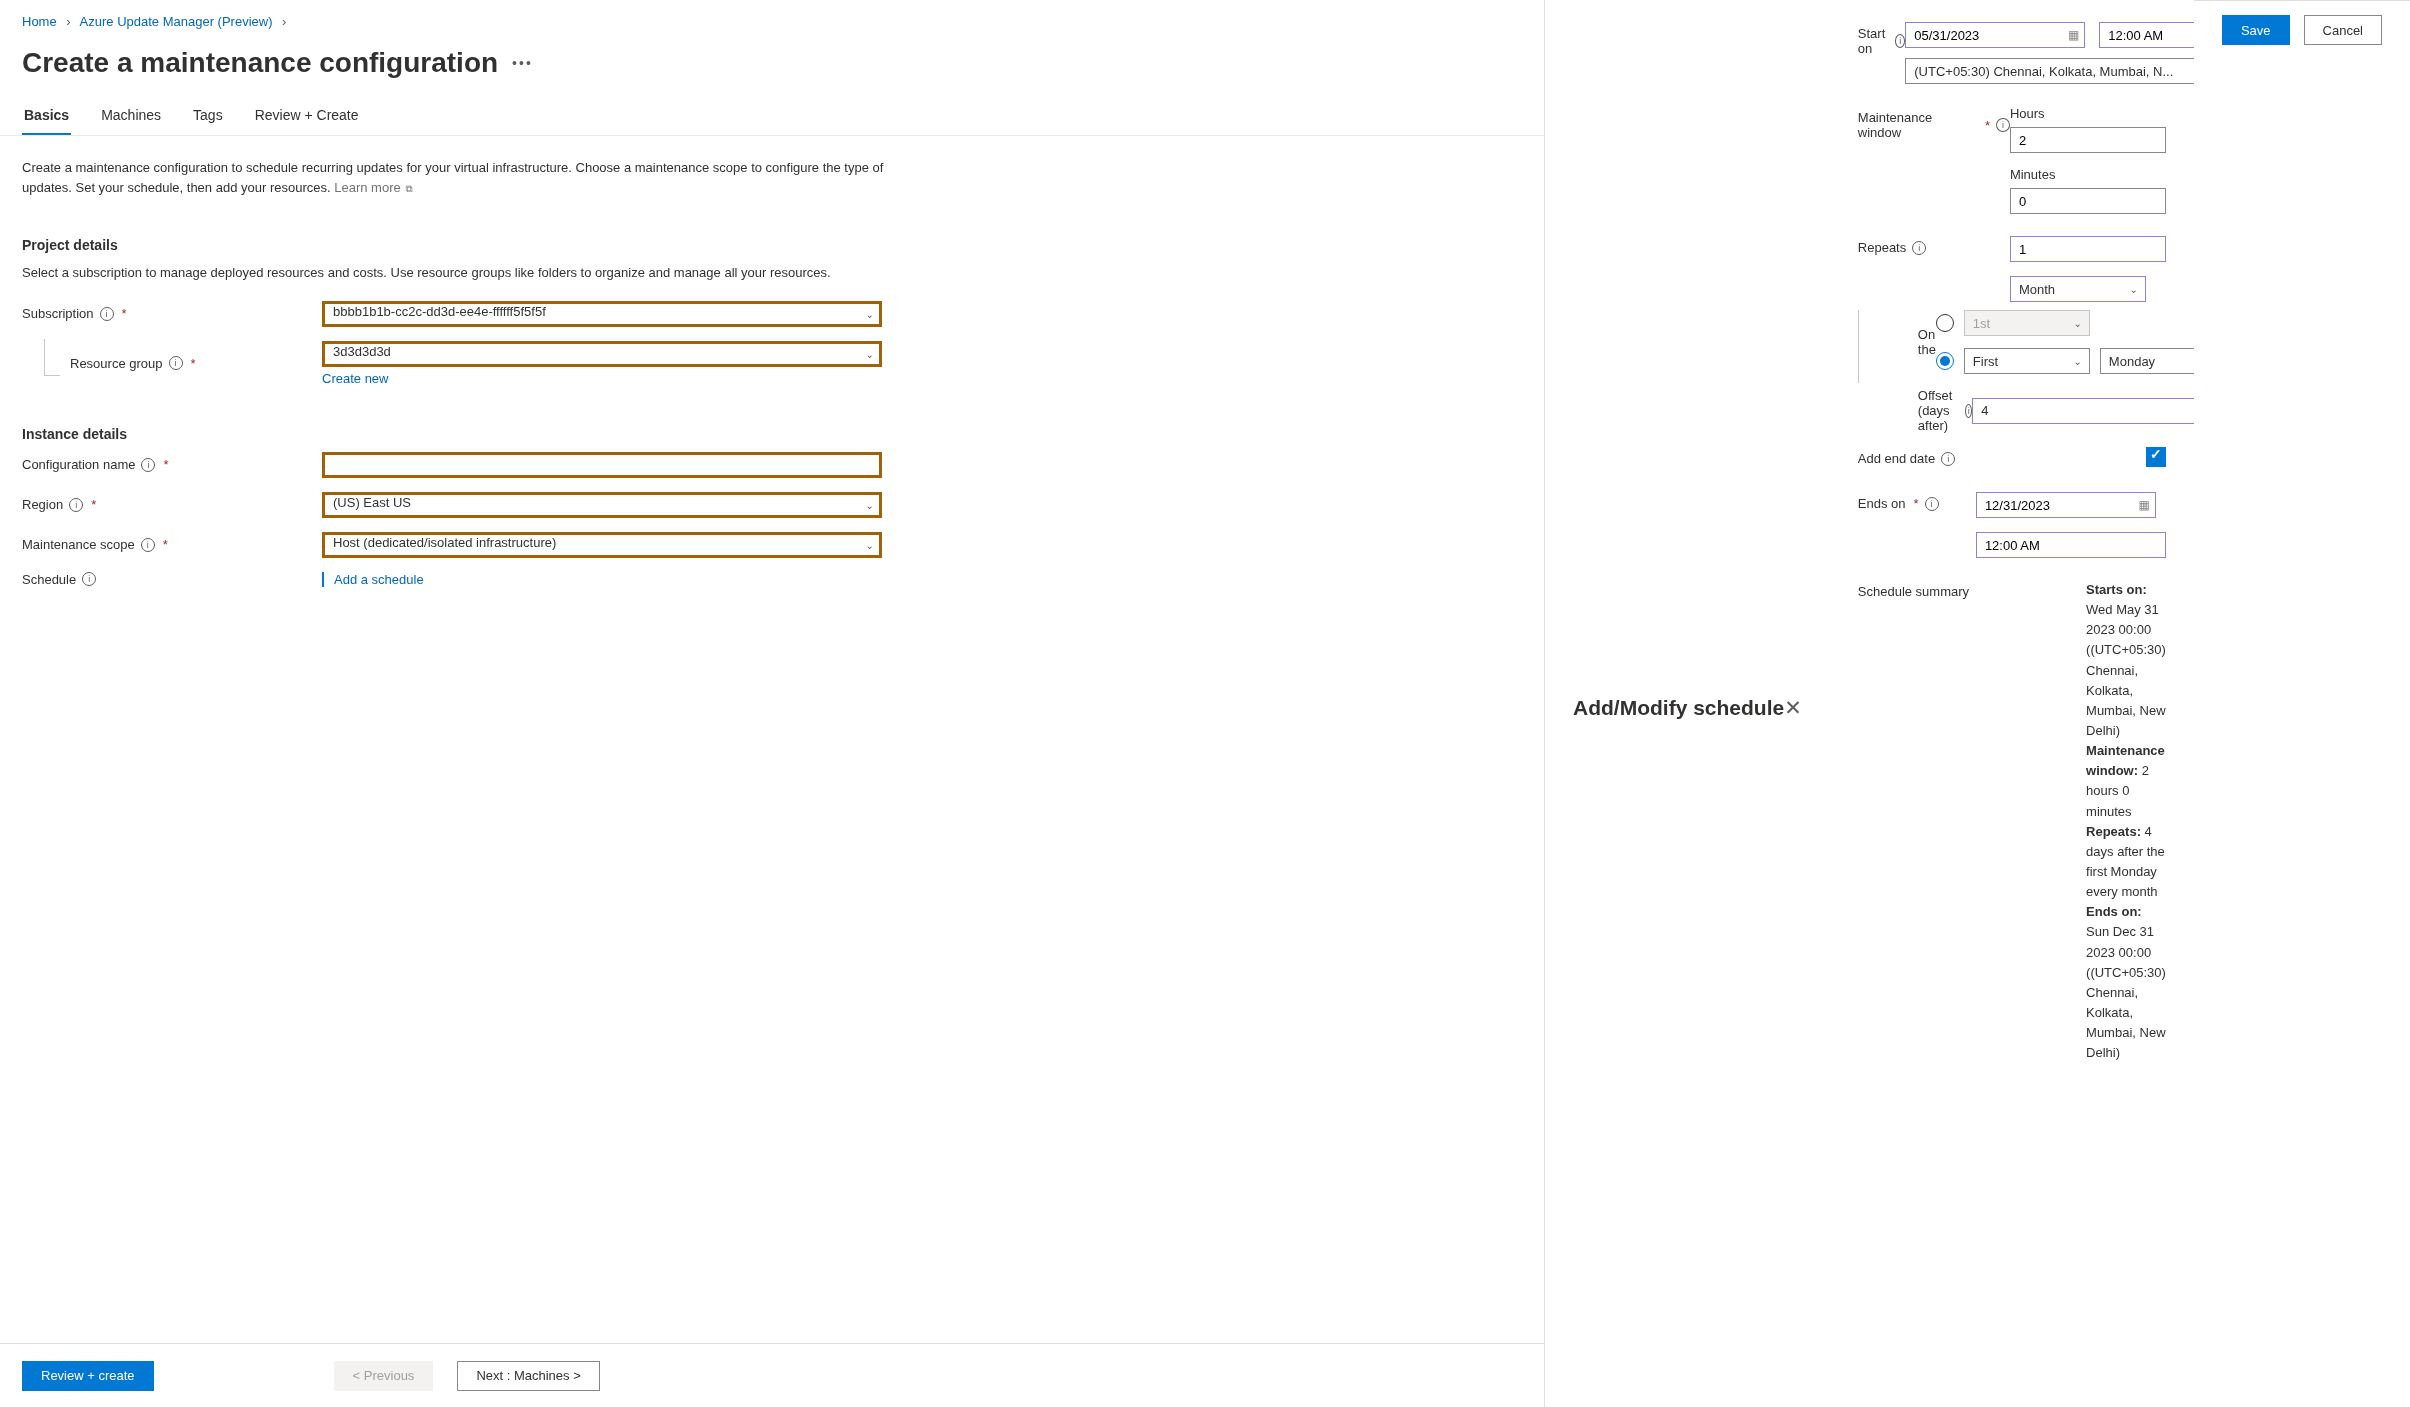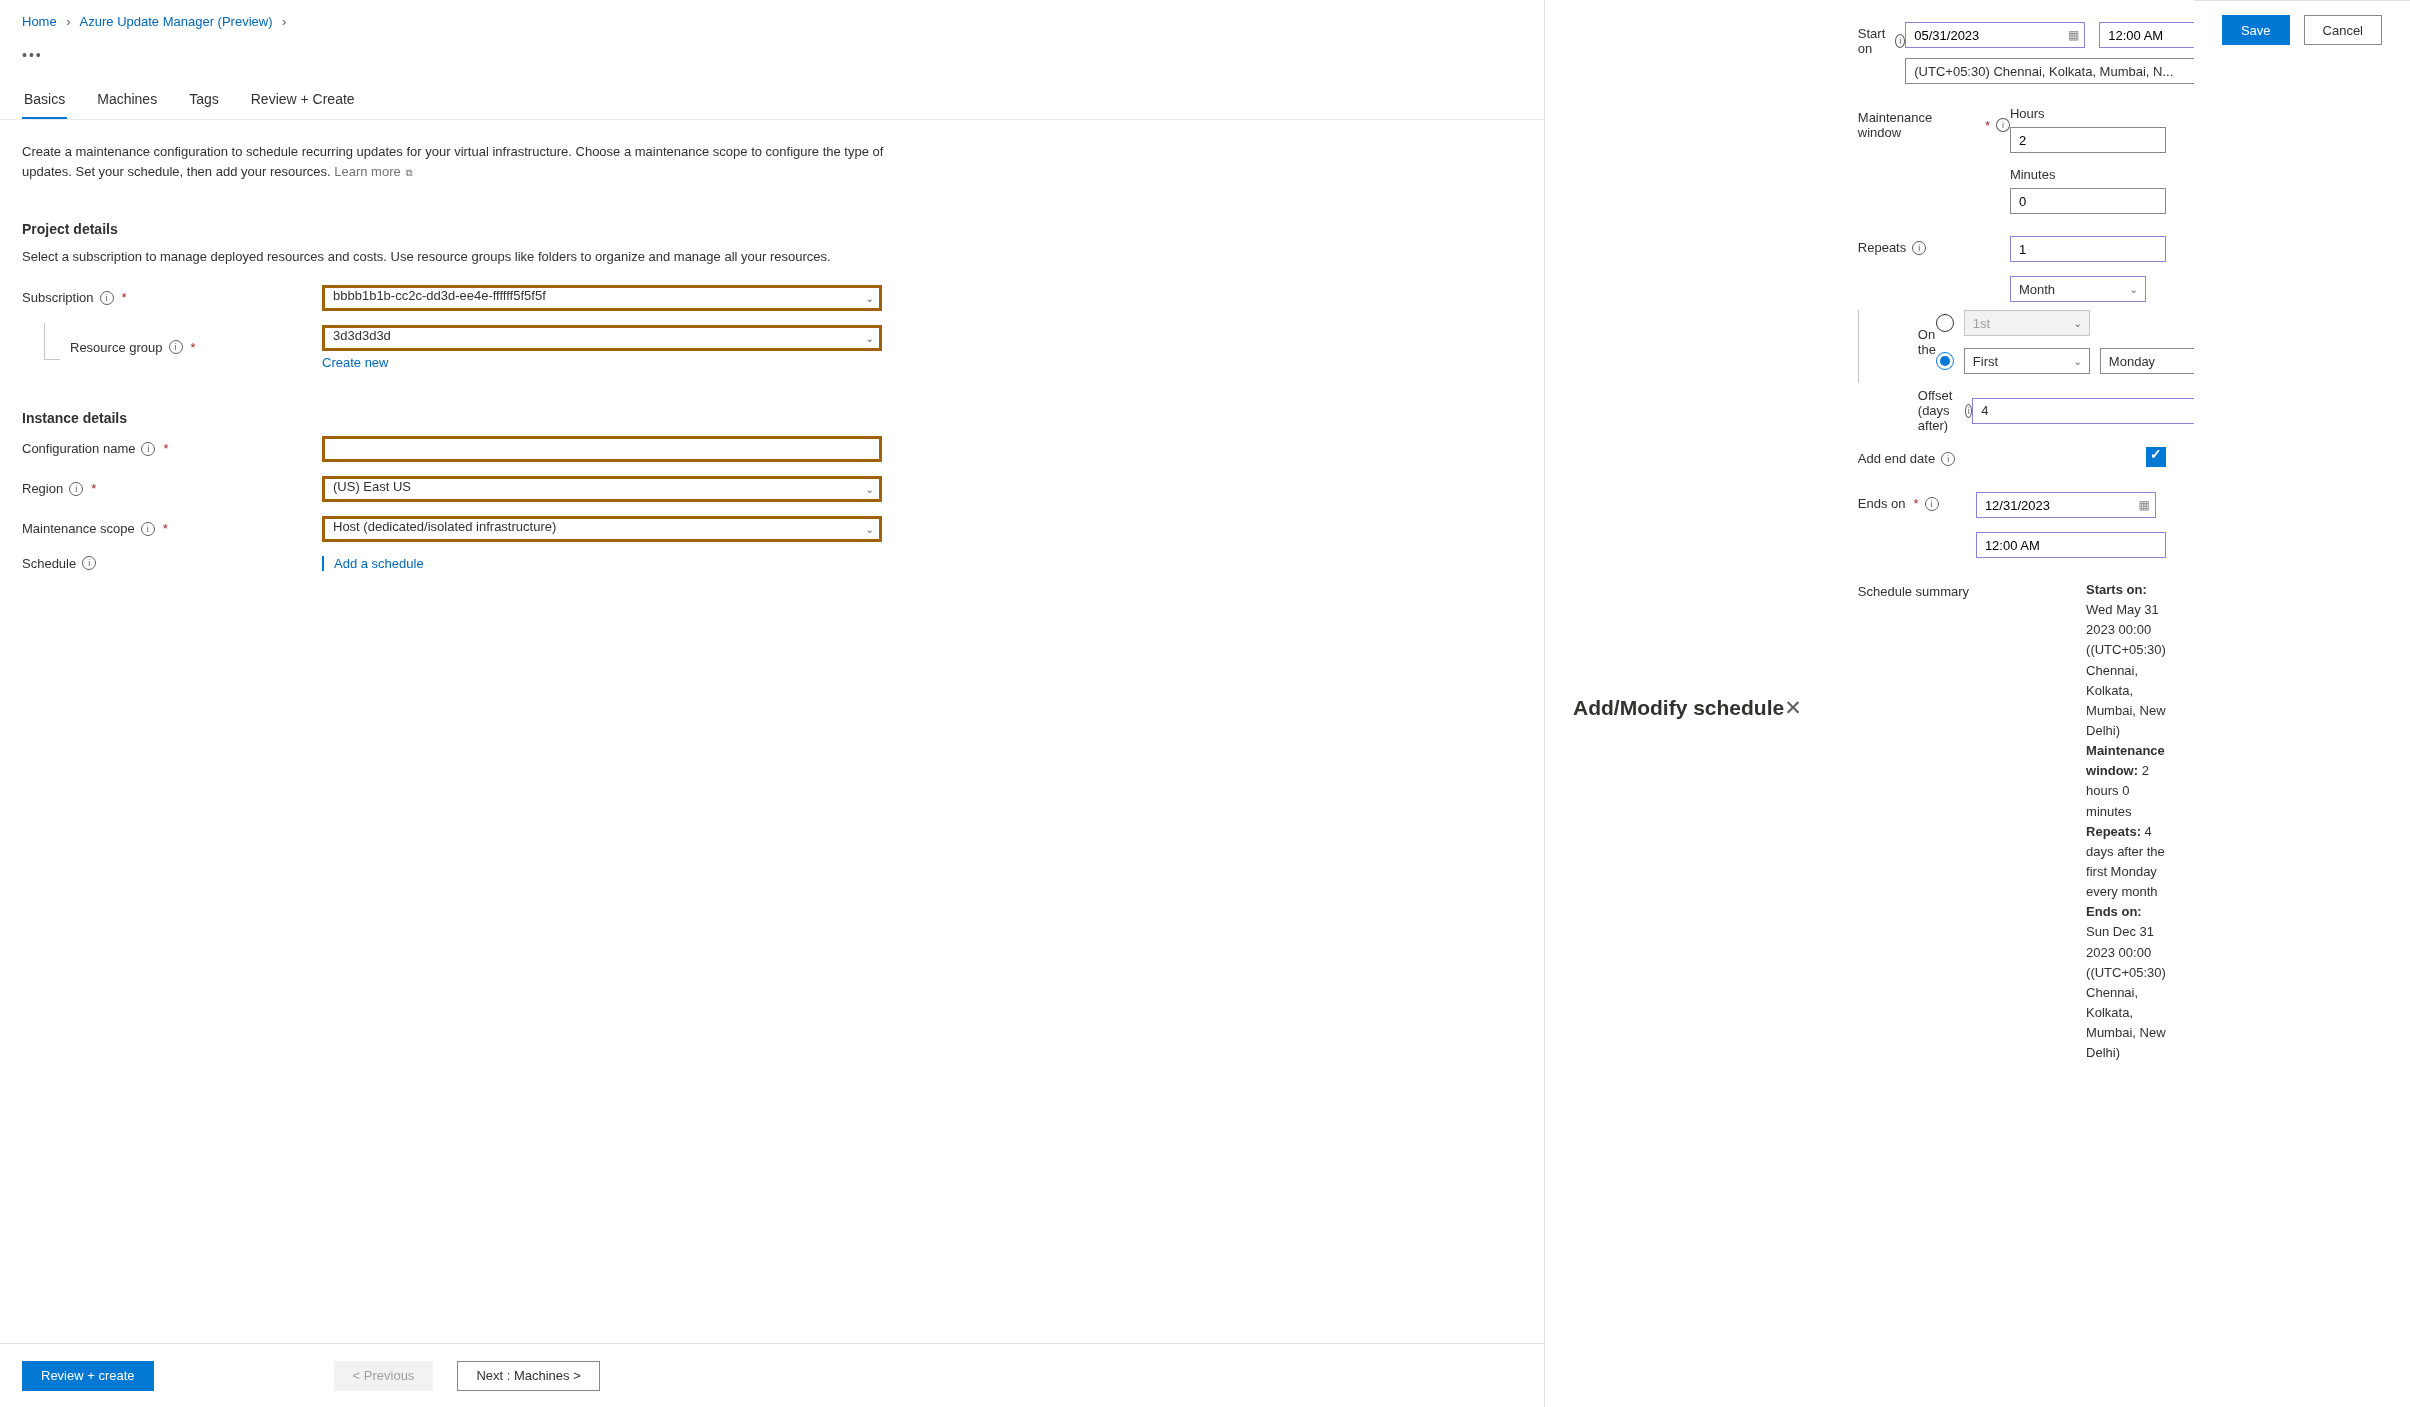--- a/index.html
+++ b/index.html
@@ -36,21 +36,21 @@
     padding: 0 22px;
     border-bottom: 1px solid #edebe9;
   }
   .tab {
     padding: 8px 2px 10px 2px;
     font-size: 14px;
     color: #323130;
     cursor: pointer;
     border-bottom: 2px solid transparent;
   }
-  .tab.active { font-weight: 400; border-bottom-color: #0078d4; }
+  .tab.active { font-weight: 700; border-bottom-color: #0078d4; }
   .content {
     padding: 22px 22px 120px 22px;
     max-width: 920px;
   }
   .desc {
     font-size: 13px;
     color: #323130;
     line-height: 1.5;
     max-width: 900px;
   }
@@ -379,20 +379,21 @@
 <body>
 
 <div class="breadcrumb">
   <a href="#">Home</a>
   <span class="sep">›</span>
   <a href="#">Azure Update Manager (Preview)</a>
   <span class="sep">›</span>
 </div>
 
 <div class="page-title-row">
+  <h1 class="page-title">Create a maintenance configuration</h1>
   <span class="more-icon">•••</span>
 </div>
 
 <div class="tabs">
   <div class="tab active">Basics</div>
   <div class="tab">Machines</div>
   <div class="tab">Tags</div>
   <div class="tab">Review + Create</div>
 </div>
 

